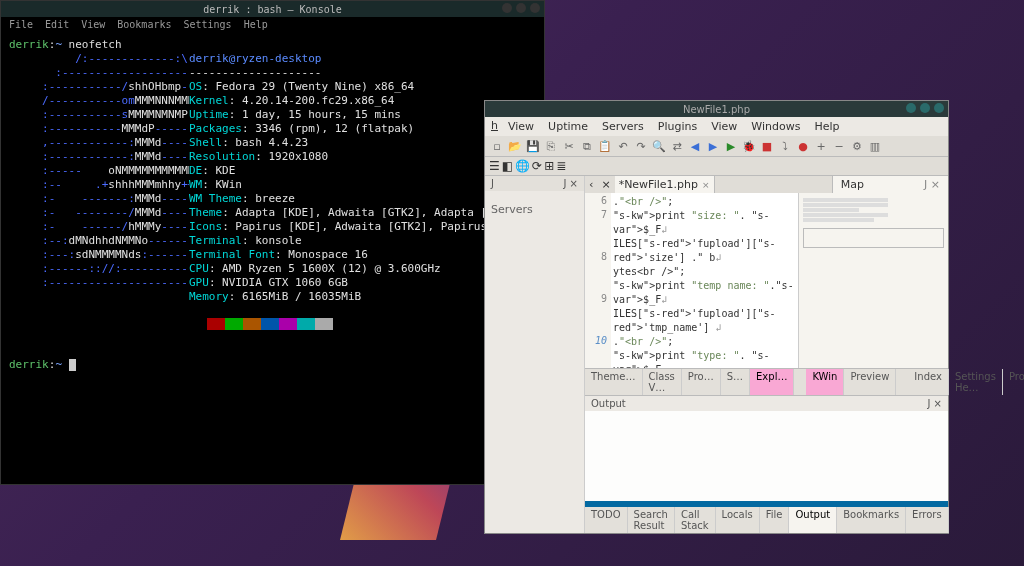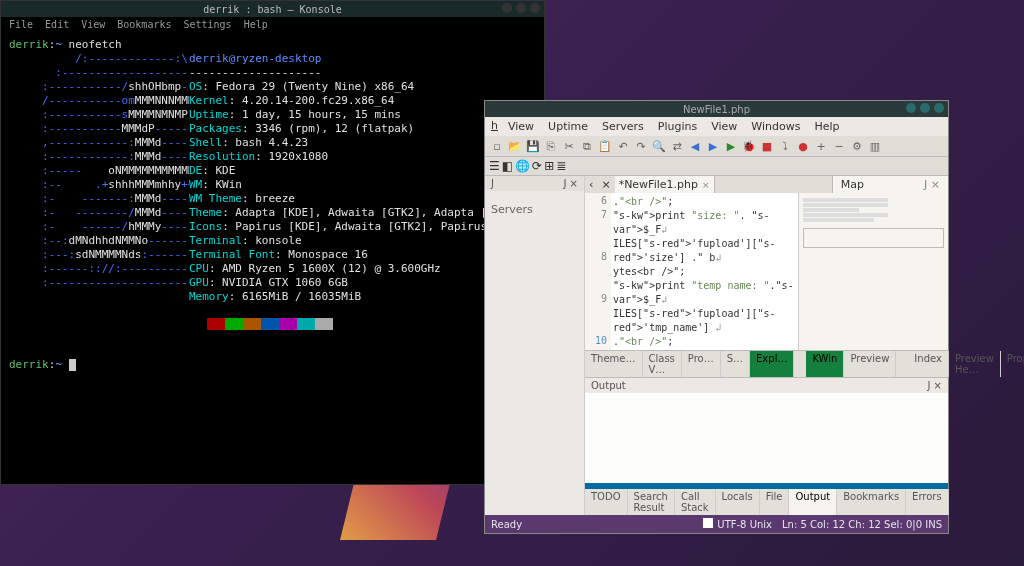--- a/index.html
+++ b/index.html
@@ -121,21 +121,21 @@
   padding: 4px; font-size: 8px; color: #bbb;
 }
 .ide-map .map-box { border: 1px solid #bbb; height: 20px; margin-top: 6px; }
 .ide-map .mini-line { height: 4px; background: #ddd; margin: 1px 0; width: 60%; }
 .ide-bottom-tabs {
   display: flex; background: #e3e0da; font-size: 10px; border-top: 1px solid #bbb;
 }
 .ide-bottom-tabs span {
   padding: 2px 6px; border-right: 1px solid #ccc; color: #555;
 }
-.ide-bottom-tabs span.active { background: #15803d; color: #000;}
+.ide-bottom-tabs span.active { background: #f9a8d4; color: #000;}
 .ide-output-hdr {
   background: #ece9e4; padding: 2px 6px; font-size: 10px; color: #555;
   border-top: 1px solid #bbb; display:flex; justify-content: space-between;
 }
 .ide-output { flex: 0 0 90px; background: #fdfdfc; }
 .ide-footer-tabs {
   display: flex; background: #e3e0da; font-size: 10px; border-top: 6px solid #0369a1;
 }
 .ide-footer-tabs span { padding: 2px 6px; border-right: 1px solid #ccc; color: #555;}
 .ide-footer-tabs span.active { background: #f6f4ef; color: #000;}
@@ -253,21 +253,21 @@
             <div style="color: rgb(136, 136, 136);">6</div>
             <div style="color: rgb(136, 136, 136);">7</div>
             <div></div>
             <div></div>
             <div style="color: rgb(136, 136, 136);">8</div>
             <div></div>
             <div></div>
             <div style="color: rgb(136, 136, 136);">9</div>
             <div></div>
             <div></div>
-            <div style="color: rgb(90, 142, 199);">10</div>
+            <div style="color: rgb(90, 142, 199); font-style: italic;">10</div>
             <div></div>
             <div></div>
             <div style="color: rgb(90, 142, 199);">11</div>
             <div style="color: rgb(90, 142, 199);">12</div>
             <div></div>
             <div style="color: rgb(90, 142, 199);">13</div>
             <div style="color: rgb(90, 142, 199);">14</div>
             <div></div>
             <div></div>
           </div>
@@ -297,40 +297,34 @@
           <span>Theme…</span>
           <span>Class V…</span>
           <span>Pro…</span>
           <span>S…</span>
           <span class="active">Expl…</span>
           <span style="flex: 0 0 10px; border: none;"></span>
           <span class="active">KWin</span>
           <span>Preview</span>
           <span style="flex: 1 1 0%; border: none;"></span>
           <span>Index</span>
-          <span>Preview He…</span>
+          <span>Settings He…</span>
           <span>Properties</span>
         </div>
       <div class="ide-output-hdr">
         <span>Output</span>
         <span>J ×</span>
       </div>
       <div class="ide-output"></div>
       <div class="ide-footer-tabs" id="footer-tabs">
           <span>TODO</span>
           <span>Search Result</span>
           <span>Call Stack</span>
           <span>Locals</span>
           <span>File</span>
           <span class="active">Output</span>
           <span>Bookmarks</span>
           <span>Errors</span>
         </div>
     </div>
   </div>
 
-  <div class="ide-status">
-    <span>Ready</span>
-    <span class="filler"></span>
-    <span><span class="chk"></span><span>UTF-8 Unix</span></span>
-    <span>Ln: 5   Col: 12   Ch: 12   Sel: 0|0 INS</span>
-  </div>
 </div>
 
 </body></html>

